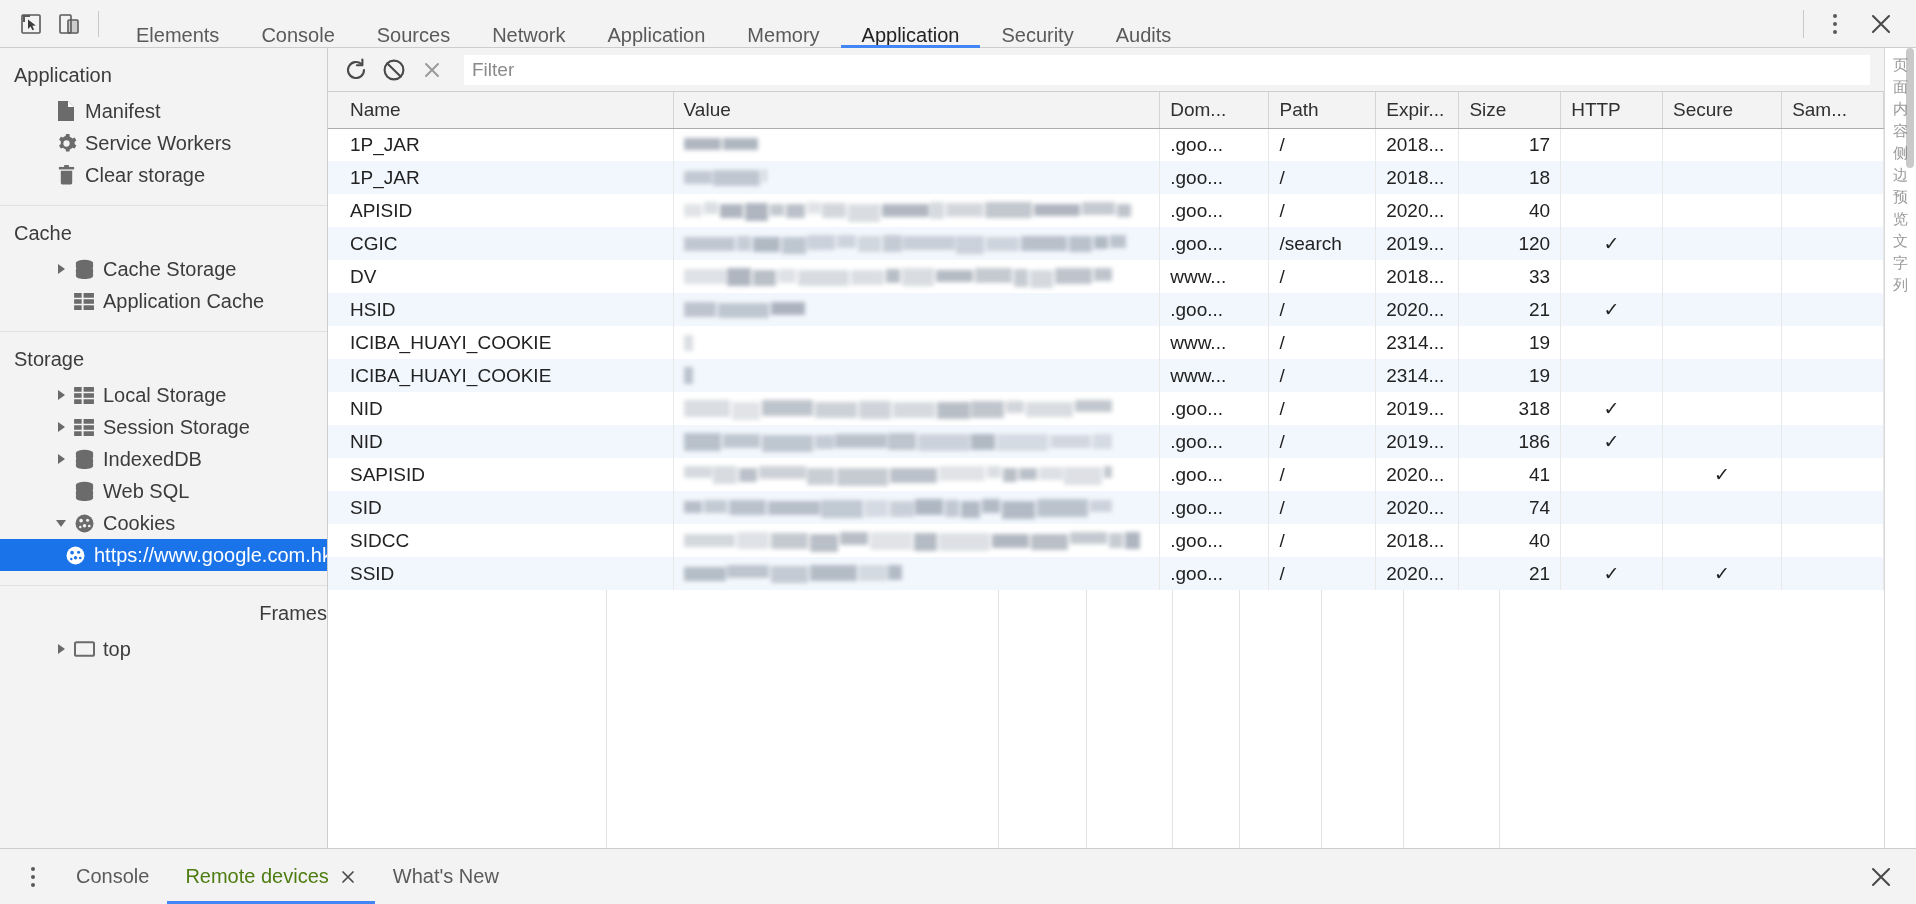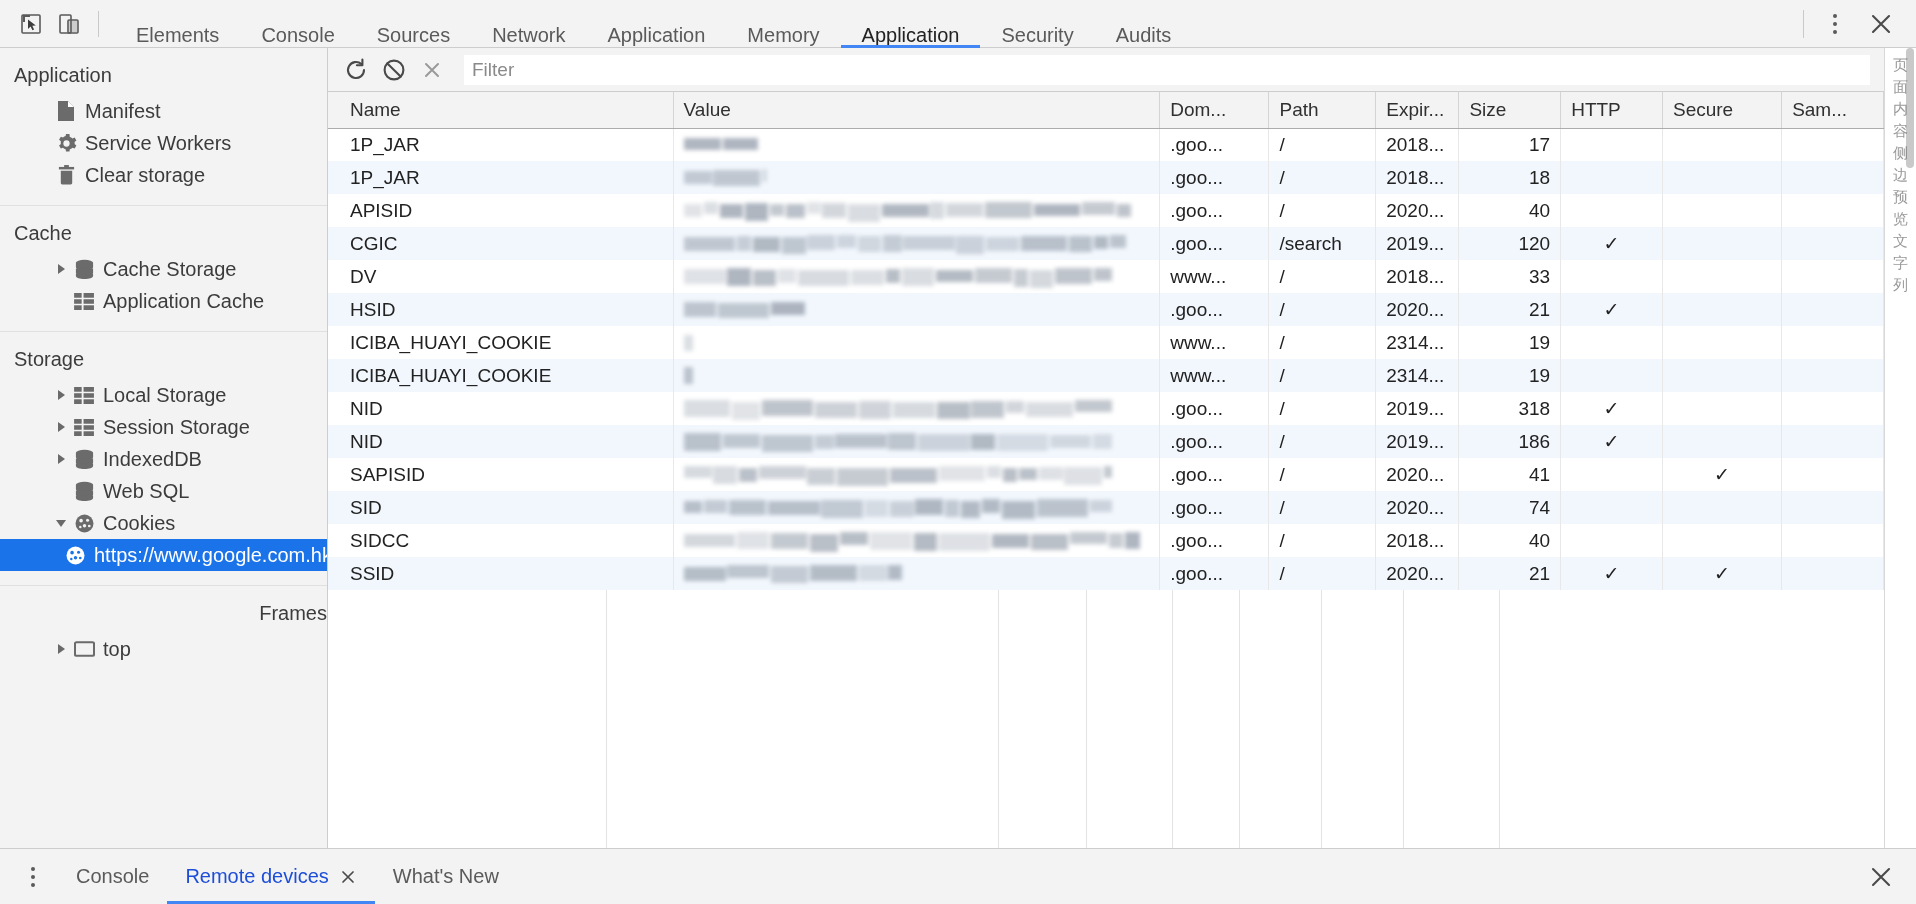--- a/index.html
+++ b/index.html
@@ -143,21 +143,21 @@
     display: flex; align-items: center; padding-left: 10px;
   }
   .dw-kebab { width: 34px; height: 34px; display:flex; flex-direction: column; align-items:center; justify-content:center; gap:4px; cursor:pointer; margin: 0 8px 0 6px; border-radius:2px;}
   .dw-kebab i { width: 4px; height: 4px; border-radius:50%; background:#5a5a5a; }
   .dw-tabs { display: flex; align-items: center; height: 100%; }
   .dw-tab {
     display: flex; align-items: center; gap: 10px;
     padding: 0 18px; height: 100%; font-size: 20px; color: #5a5a5a; cursor: pointer;
     position: relative; white-space: nowrap;
   }
-  .dw-tab.active { color: #1d4ed8; }
+  .dw-tab.active { color: #4d7c0f; }
   .dw-tab.active::after {
     content:""; position:absolute; left:0; right:0; bottom:0; height:3px; background:#4285f4;
   }
   .dw-tabclose { width: 18px; height: 18px; display:flex; align-items:center; justify-content:center; }
   .dw-right { margin-left: auto; padding-right: 16px; display:flex; align-items:center; }
   .dw-close { width: 38px; height: 38px; display:flex; align-items:center; justify-content:center; cursor:pointer; border-radius:2px; }
 </style>
 </head>
 <body>
 

